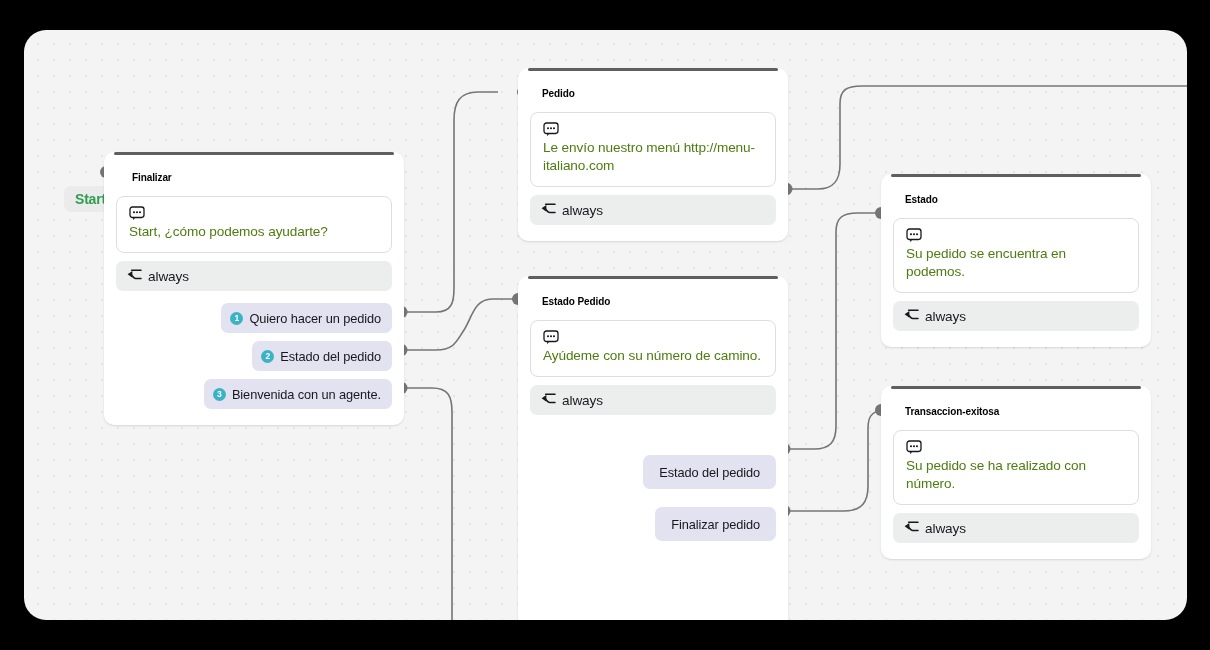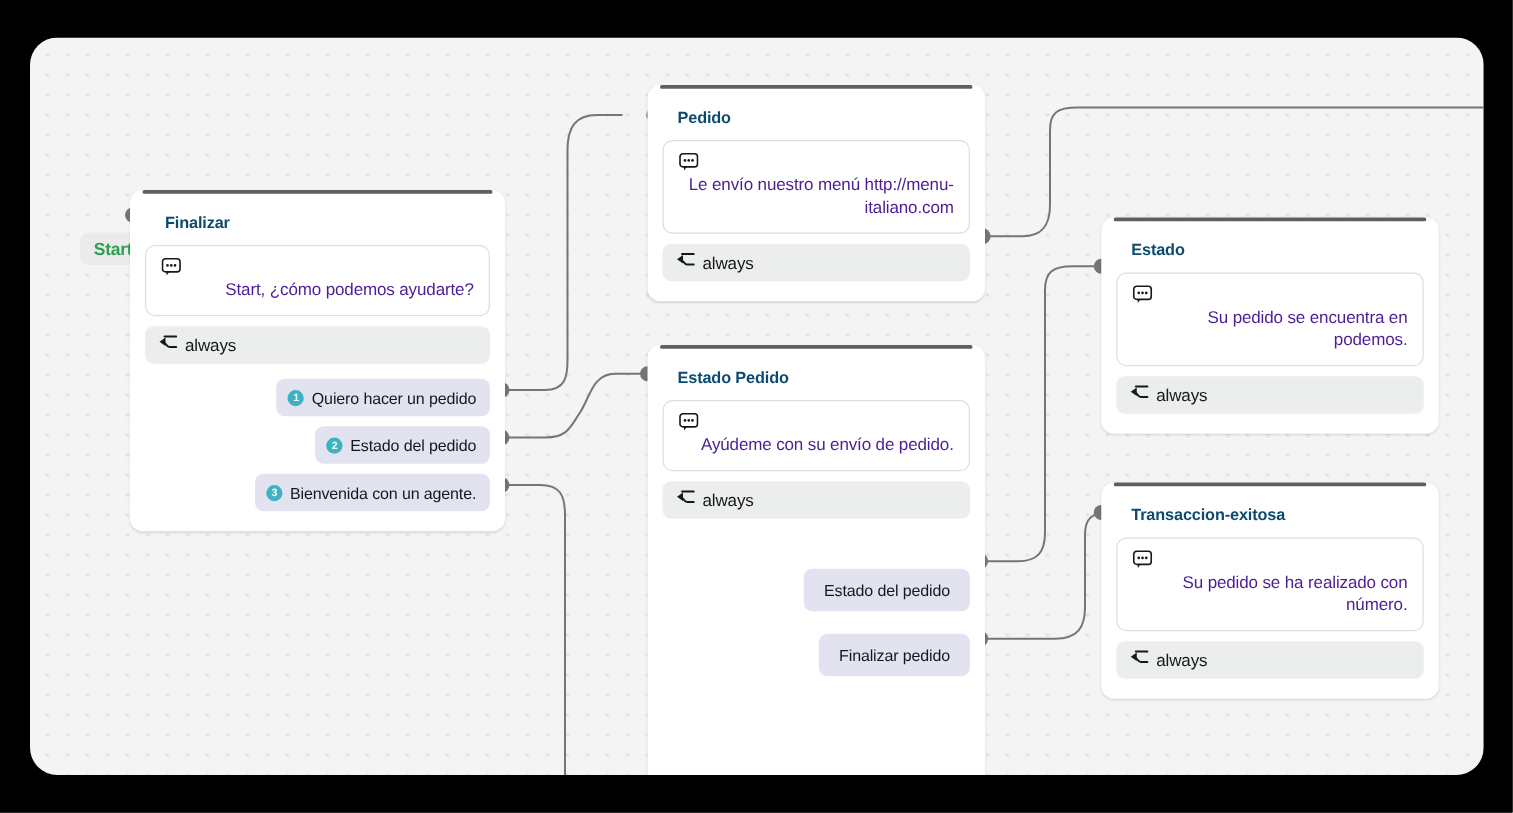--- a/index.html
+++ b/index.html
@@ -62,47 +62,46 @@
   .node-topbar {
     position: absolute;
     left: 10px;
     right: 10px;
     top: 0px;
     height: 3px;
     background: #5f5f5f;
     border-radius: 2px;
   }
   .node-title {
-    font-size: 13px;
+    font-size: 10px;
     font-weight: bold;
-    color: #0c4a6e;
+    color: #000000;
     letter-spacing: -0.1px;
     padding: 18px 0 0 14px;
     line-height: 16px;
   }
 
   
   .msg {
     margin: 10px 12px 0 12px;
     border: 1px solid #dedede;
     border-radius: 8px;
     background: #ffffff;
     padding: 9px 12px 11px 12px;
   }
   .msg-icon {
     display: block;
     margin-bottom: 1px;
     height: 16px;
   }
   .msg-text {
     font-size: 13.6px;
-    color: #4c1d95;
+    color: #4d7c0f;
     line-height: 18px;
     letter-spacing: -0.1px;
-    text-align: right;
   }
 
   
   .always {
     margin: 8px 12px 0 12px;
     background: #eceded;
     border-radius: 7px;
     height: 30px;
     display: flex;
     align-items: center;
@@ -289,21 +288,21 @@
       <div class="msg">
         <span class="msg-icon">
           <svg width="16" height="15" viewBox="0 0 16 15">
               <rect x="1" y="1" width="14" height="10.5" rx="2.4" fill="none" stroke="#16181d" stroke-width="1.3"></rect>
               <circle cx="5" cy="6.3" r="1.05" fill="#16181d"></circle>
               <circle cx="8" cy="6.3" r="1.05" fill="#16181d"></circle>
               <circle cx="11" cy="6.3" r="1.05" fill="#16181d"></circle>
               <path d="M4.2 11.5 L4.2 14.3 L6.4 11.5 Z" fill="#16181d"></path>
             </svg>
         </span>
-        <div class="msg-text">Ayúdeme con su envío de pedido.</div>
+        <div class="msg-text">Ayúdeme con su número de camino.</div>
       </div>
       <div class="always">
         <span>
           <svg width="15" height="13" viewBox="0 0 15 13">
               <path d="M14 2.2 L4.6 2.2" stroke="#16181d" stroke-width="1.5" stroke-linecap="round"></path>
               <path d="M14 10.6 L8.6 10.6 C6.4 10.6 5.6 7.2 3.6 6.4" stroke="#16181d" stroke-width="1.5" stroke-linecap="round" fill="none"></path>
               <path d="M0.6 6.3 L5.4 2.9 L5.4 9.7 Z" fill="#16181d"></path>
             </svg>
         </span>
         <span class="always-label">always</span>

